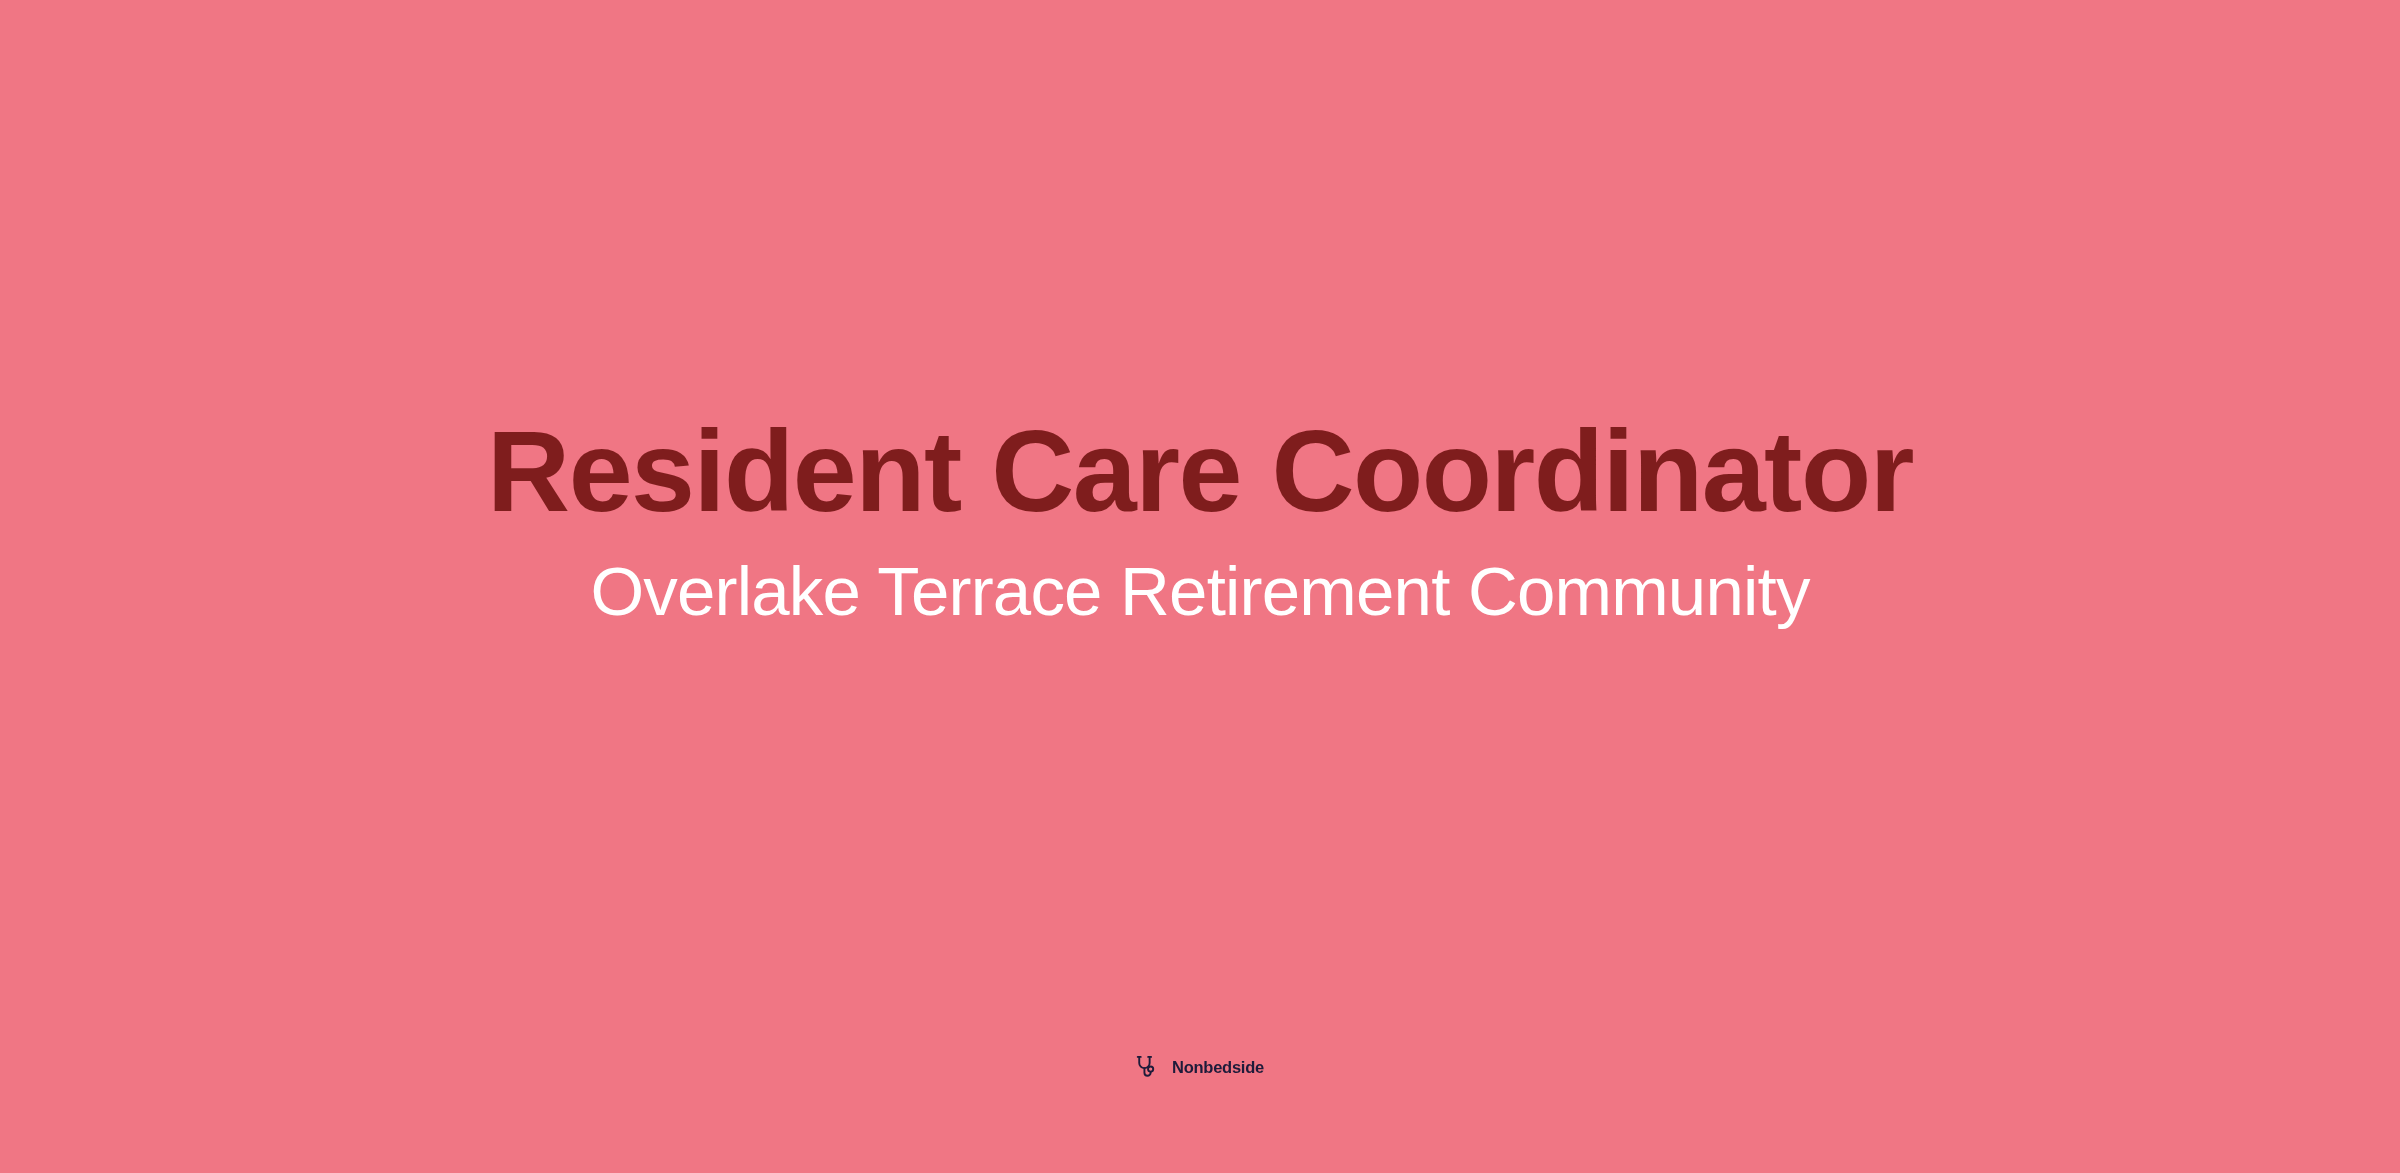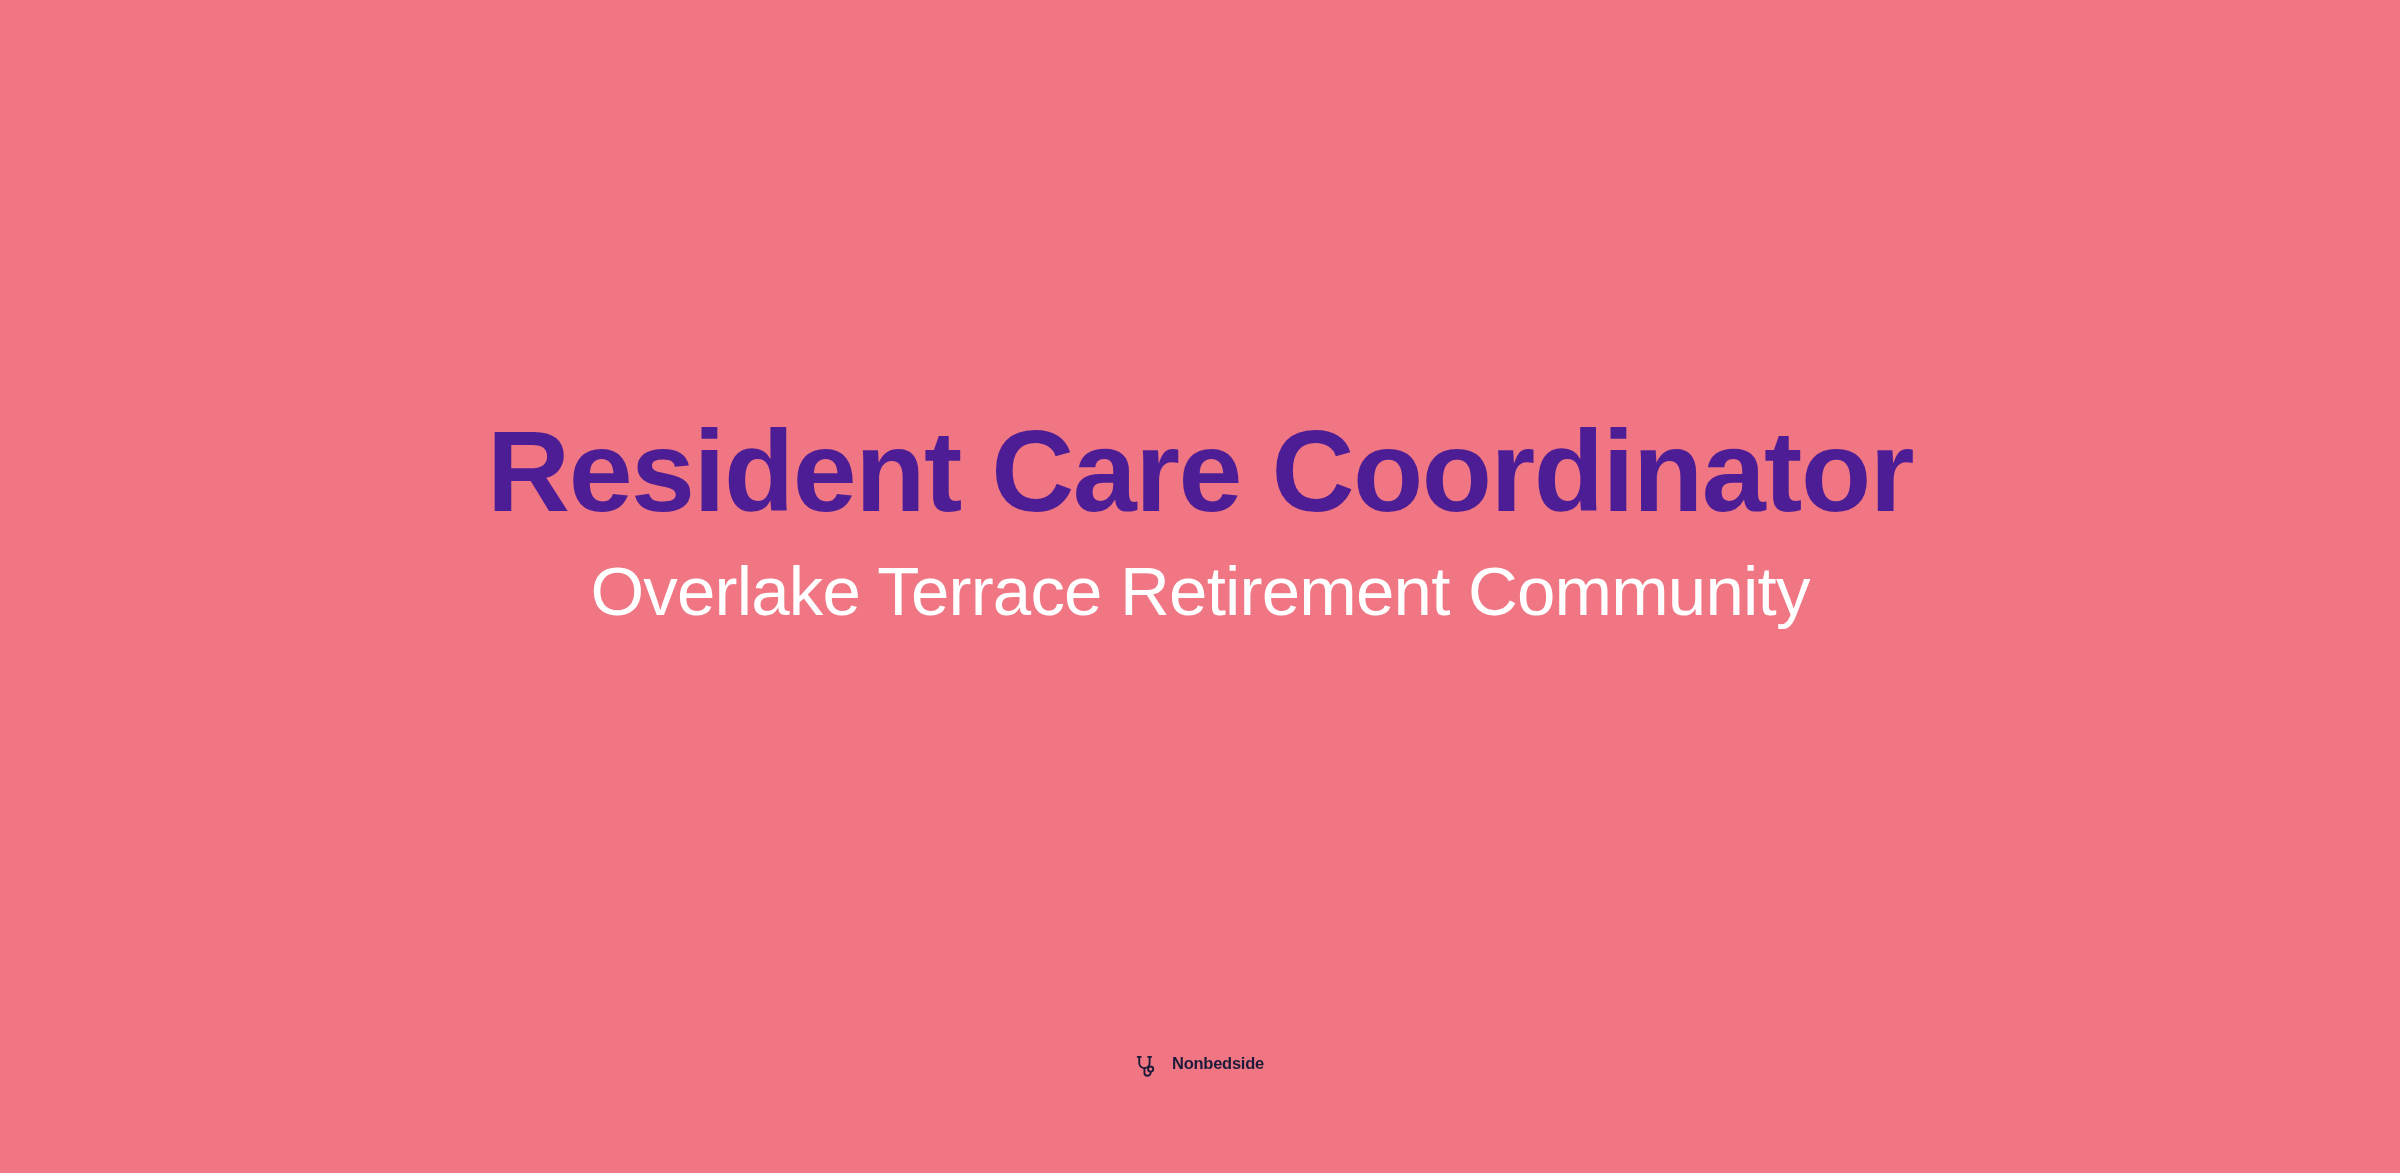--- a/index.html
+++ b/index.html
@@ -40,41 +40,42 @@
     padding: 0 120px;
     box-sizing: border-box;
   }
 
   .hero-title {
     margin: 0;
     font-size: 115px;
     line-height: 1.06;
     font-weight: 700;
     letter-spacing: -1.5px;
-    color: #4c1d95;
+    color: #7f1d1d;
     white-space: nowrap;
   }
 
   .hero-subtitle {
     margin: 22px 0 0 0;
     font-size: 69px;
     line-height: 1.08;
     font-weight: 400;
     letter-spacing: -0.8px;
     color: #ffffff;
     white-space: nowrap;
   }
 
   
   .brand-lockup {
     position: absolute;
     left: 50%;
     top: 1067px;
     transform: translate(-50%, -50%);
     display: flex;
+    align-items: center;
     gap: 15px;
     white-space: nowrap;
   }
 
   .brand-icon {
     display: block;
     width: 21px;
     height: 25px;
     flex: 0 0 auto;
   }

